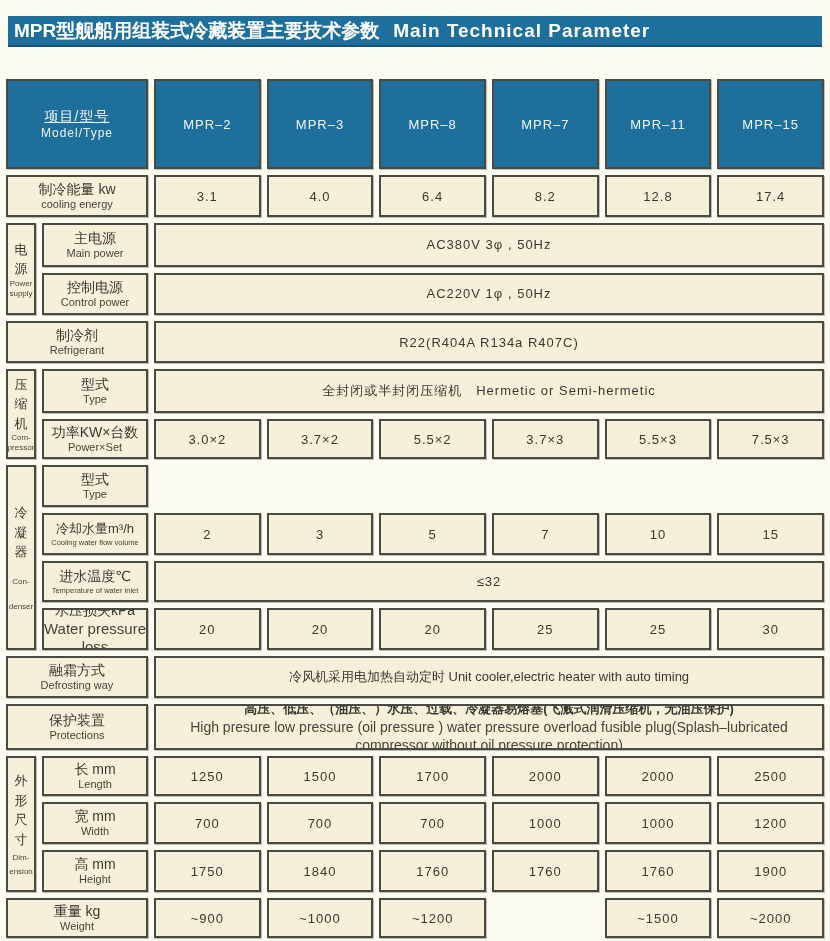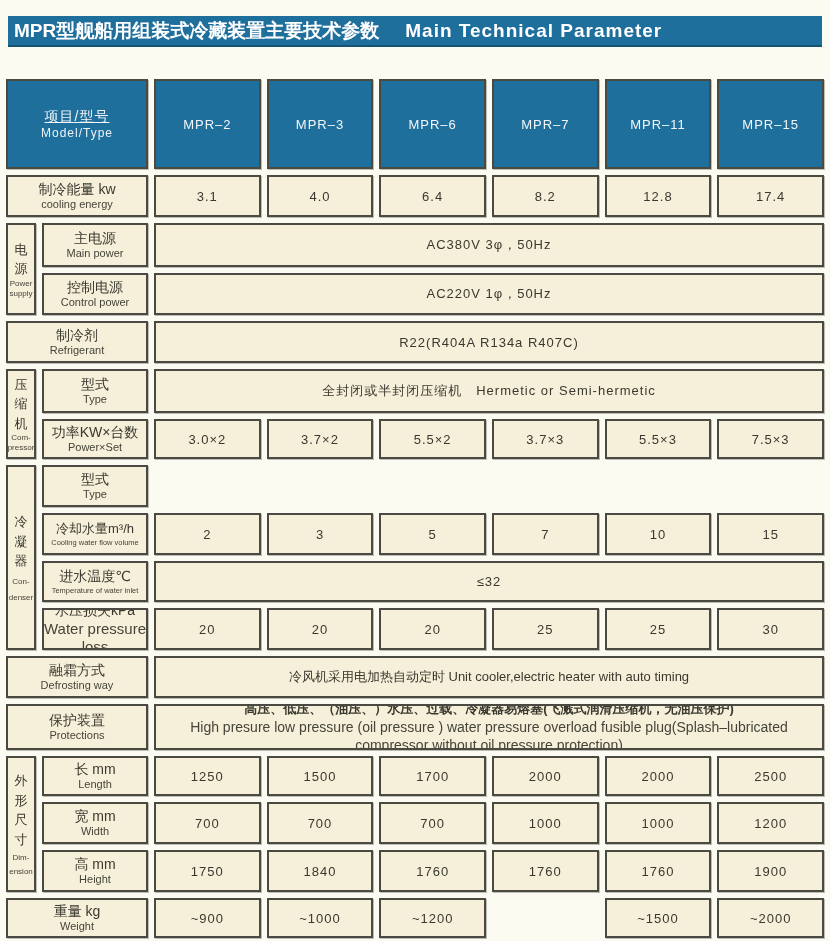--- a/index.html
+++ b/index.html
@@ -10,21 +10,21 @@
     color:#3a382f;
   }
   #titlebar{
     position:absolute;left:8px;top:16px;width:814px;height:31px;
     background:#1f6f9d;color:#ffffff;
     display:flex;align-items:center;
     font-weight:bold;font-size:19px;
     padding-left:6px;box-sizing:border-box;
     border-bottom:2px solid #155372;
   }
-  #titlebar .en-title{margin-left:26px;letter-spacing:1px;}
+  #titlebar .en-title{margin-left:14px;letter-spacing:1px;}
   #tbl{
     position:absolute;left:6px;top:79px;width:818px;height:859px;
     display:grid;
     grid-template-columns:30px 106px repeat(6,1fr);
     grid-template-rows:90px 42px 44px 42px 42px 44px 40px 42px 42px 41px 42px 42px 46px 40px 42px 42px 40px;
     gap:6px;
   }
   .c{
     border:2px solid #4b4a42;
     display:flex;flex-direction:column;align-items:center;justify-content:center;
@@ -54,21 +54,21 @@
 </div>
 
 <div id="tbl">
 
   <div class="c head corner" style="grid-column:1/span 2;grid-row:1">
     <span class="zh">项目/型号</span>
     <span class="en">Model/Type</span>
   </div>
   <div class="c head" style="grid-column:3;grid-row:1">MPR–2</div>
   <div class="c head" style="grid-column:4;grid-row:1">MPR–3</div>
-  <div class="c head" style="grid-column:5;grid-row:1">MPR–6</div>
+  <div class="c head" style="grid-column:5;grid-row:1">MPR–8</div>
   <div class="c head" style="grid-column:6;grid-row:1">MPR–7</div>
   <div class="c head" style="grid-column:7;grid-row:1">MPR–11</div>
   <div class="c head" style="grid-column:8;grid-row:1">MPR–15</div>
 
   <div class="c data" style="grid-column:1/span 2;grid-row:2">
     <span class="zh">制冷能量 kw</span>
     <span class="en">cooling energy</span>
   </div>
   <div class="c data val" style="grid-column:3;grid-row:2">3.1</div>
   <div class="c data val" style="grid-column:4;grid-row:2">4.0</div>
@@ -113,21 +113,21 @@
     <span class="zh">功率KW×台数</span>
     <span class="en">Power×Set</span>
   </div>
   <div class="c data val" style="grid-column:3;grid-row:7">3.0×2</div>
   <div class="c data val" style="grid-column:4;grid-row:7">3.7×2</div>
   <div class="c data val" style="grid-column:5;grid-row:7">5.5×2</div>
   <div class="c data val" style="grid-column:6;grid-row:7">3.7×3</div>
   <div class="c data val" style="grid-column:7;grid-row:7">5.5×3</div>
   <div class="c data val" style="grid-column:8;grid-row:7">7.5×3</div>
 
-  <div class="c data" style="grid-column:1;grid-row:8/span 4;gap:6px">
+  <div class="c data" style="grid-column:1;grid-row:8/span 4;gap:15px">
     <span class="gzh">冷凝器</span>
     <span class="gen">Con-</span>
     <span class="gen">denser</span>
   </div>
   <div class="c data" style="grid-column:2;grid-row:8">
     <span class="zh">型式</span>
     <span class="en">Type</span>
   </div>
   <div class="c data" style="grid-column:2;grid-row:9">
     <span class="zh" style="font-size:13px">冷却水量m³/h</span>

